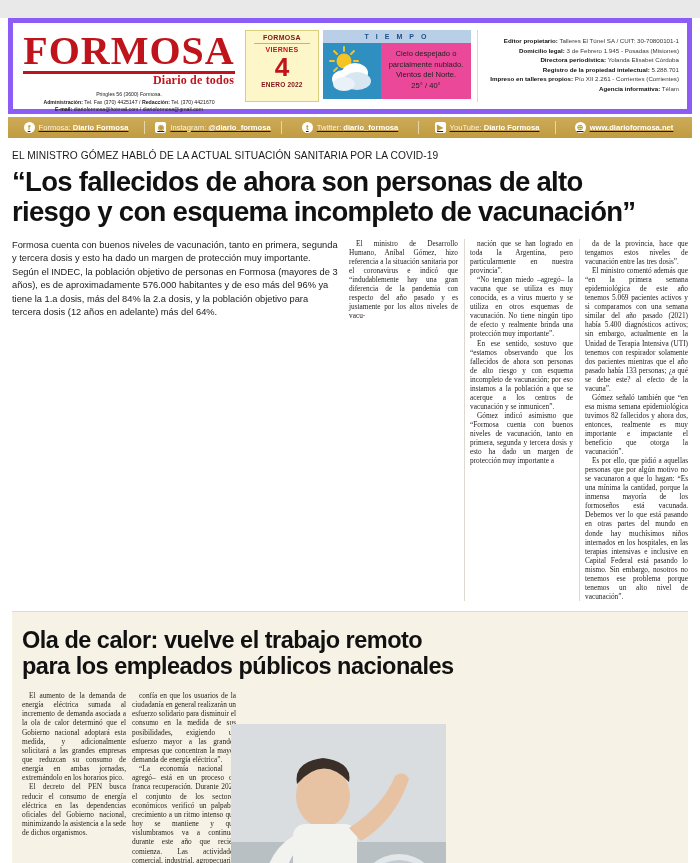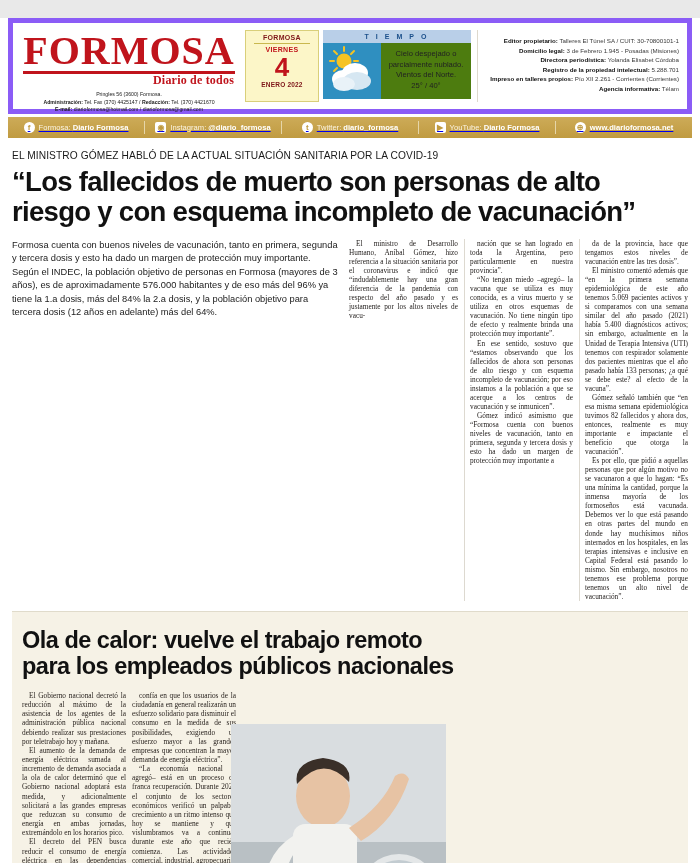--- a/index.html
+++ b/index.html
@@ -42,21 +42,21 @@
   .md-line{height:1px;background:#c9b84e;margin:2px 6px;}
   .md-day{font-size:7px;font-weight:bold;color:#c0141c;letter-spacing:.3px;}
   .md-num{font-size:26px;font-weight:bold;color:#c0141c;line-height:26px;margin:1px 0 1px 0;}
   .md-mon{font-size:6.5px;font-weight:bold;color:#7d1418;letter-spacing:.2px;}
 
   .mast-weather{width:148px;margin:7px 0 7px 0;box-sizing:border-box;}
   .wx-title{
     background:#b9cfe8;color:#1b4f8a;font-size:7px;font-weight:bold;
     letter-spacing:7px;text-align:center;padding:3px 0 3px 4px;
   }
-  .wx-body{display:flex;background:#4d7c0f;height:56px;}
+  .wx-body{display:flex;background:#ec4899;height:56px;}
   .wx-ico{width:58px;background:#2f8fc0;position:relative;}
   .wx-txt{flex:1;font-size:7.6px;line-height:10.5px;color:#222;text-align:center;padding:6px 3px 0 3px;}
 
   .mast-pub{
     flex:1;border-left:1px solid #ded9cd;margin:7px 0 7px 6px;
     padding:6px 8px 0 6px;box-sizing:border-box;text-align:right;
   }
   .pub-line{font-size:6.2px;line-height:9.6px;color:#3a3a3a;}
   .pub-line b{color:#111;font-weight:bold;}
 
@@ -206,21 +206,21 @@
       <span class="soc-t"><span>YouTube: </span><b>Diario Formosa</b></span>
     </a>
     <a class="soc" href="#">
       <span class="soc-ico round">⊕</span>
       <span class="soc-t"><span></span><b>www.diarioformosa.net</b></span>
     </a>
   </div>
 
   <div class="kicker">EL MINISTRO GÓMEZ HABLÓ DE LA ACTUAL SITUACIÓN SANITARIA POR LA COVID-19</div>
   <div class="headline">
-    <div>“Los fallecidos de muerto son personas de alto</div>
+    <div>“Los fallecidos de ahora son personas de alto</div>
     <div>riesgo y con esquema incompleto de vacunación”</div>
   </div>
 
   <div class="lead-wrap">
     <div class="lead-left">Formosa cuenta con buenos niveles de vacunación, tanto en primera, segunda y tercera dosis y esto ha dado un margen de protección muy importante. Según el INDEC, la población objetivo de personas en Formosa (mayores de 3 años), es de aproximadamente 576.000 habitantes y de eso más del 96% ya tiene la 1.a dosis, más del 84% la 2.a dosis, y la población objetivo para tercera dosis (12 años en adelante) más del 64%.</div>
     <div class="jcols">
       <div class="jcol">
         <p>El ministro de Desarrollo Humano, Aníbal Gómez, hizo referencia a la situación sanitaria por el coronavirus e indicó que “indudablemente hay una gran diferencia de la pandemia con respecto del año pasado y es justamente por los altos niveles de vacu-</p>
       </div>
       <div class="jcol">
@@ -265,21 +265,20 @@
         </g>
         <path d="M168 170 l26 -10 a28 28 0 0 1 -6 22z" fill="#aeb9bf" opacity=".8"></path>
         <path d="M168 170 l-26 10 a28 28 0 0 1 6 -24z" fill="#aeb9bf" opacity=".8"></path>
         <rect x="160" y="205" width="16" height="36" fill="#9aa6ad"></rect>
         <rect x="10" y="196" width="120" height="49" fill="#7f8a90"></rect>
       </svg>
     </div>
 
     <div class="s2-cols">
       <div class="s2col">
-        <p>El Gobierno nacional decretó la reducción al máximo de la asistencia de los agentes de la administración pública nacional debiendo realizar sus prestaciones por teletrabajo hoy y mañana.</p>
         <p>El aumento de la demanda de energía eléctrica sumada al incremento de demanda asociada a la ola de calor determinó que el Gobierno nacional adoptará esta medida, y adicionalmente solicitará a las grandes empresas que reduzcan su consumo de energía en ambas jornadas, extremándolo en los horarios pico.</p>
         <p>El decreto del PEN busca reducir el consumo de energía eléctrica en las dependencias oficiales del Gobierno nacional, minimizando la asistencia a la sede de dichos organismos.</p>
 
       </div>
       <div class="s2col">
         <p>confía en que los usuarios de la ciudadanía en general realizarán un esfuerzo solidario para disminuir el consumo en la medida de sus posibilidades, exigiendo un esfuerzo mayor a las grandes empresas que concentran la mayor demanda de energía eléctrica”.</p>
         <p>“La economía nacional –agregó– está en un proceso de franca recuperación. Durante 2021 el conjunto de los sectores económicos verificó un palpable crecimiento a un ritmo intenso que hoy se mantiene y que vislumbramos va a continuar durante este año que recién comienza. Las actividades comercial, industrial, agropecuaria, hidrocarburífera, turística, muestran índices de crecimiento que llevan sus valores por encima de la prepandemia, y esto nos pone muy contentos, porque implica más trabajo y oportunidades para todos los argentinos”.</p>
 
       </div>
       <div class="s2col pad-top">

